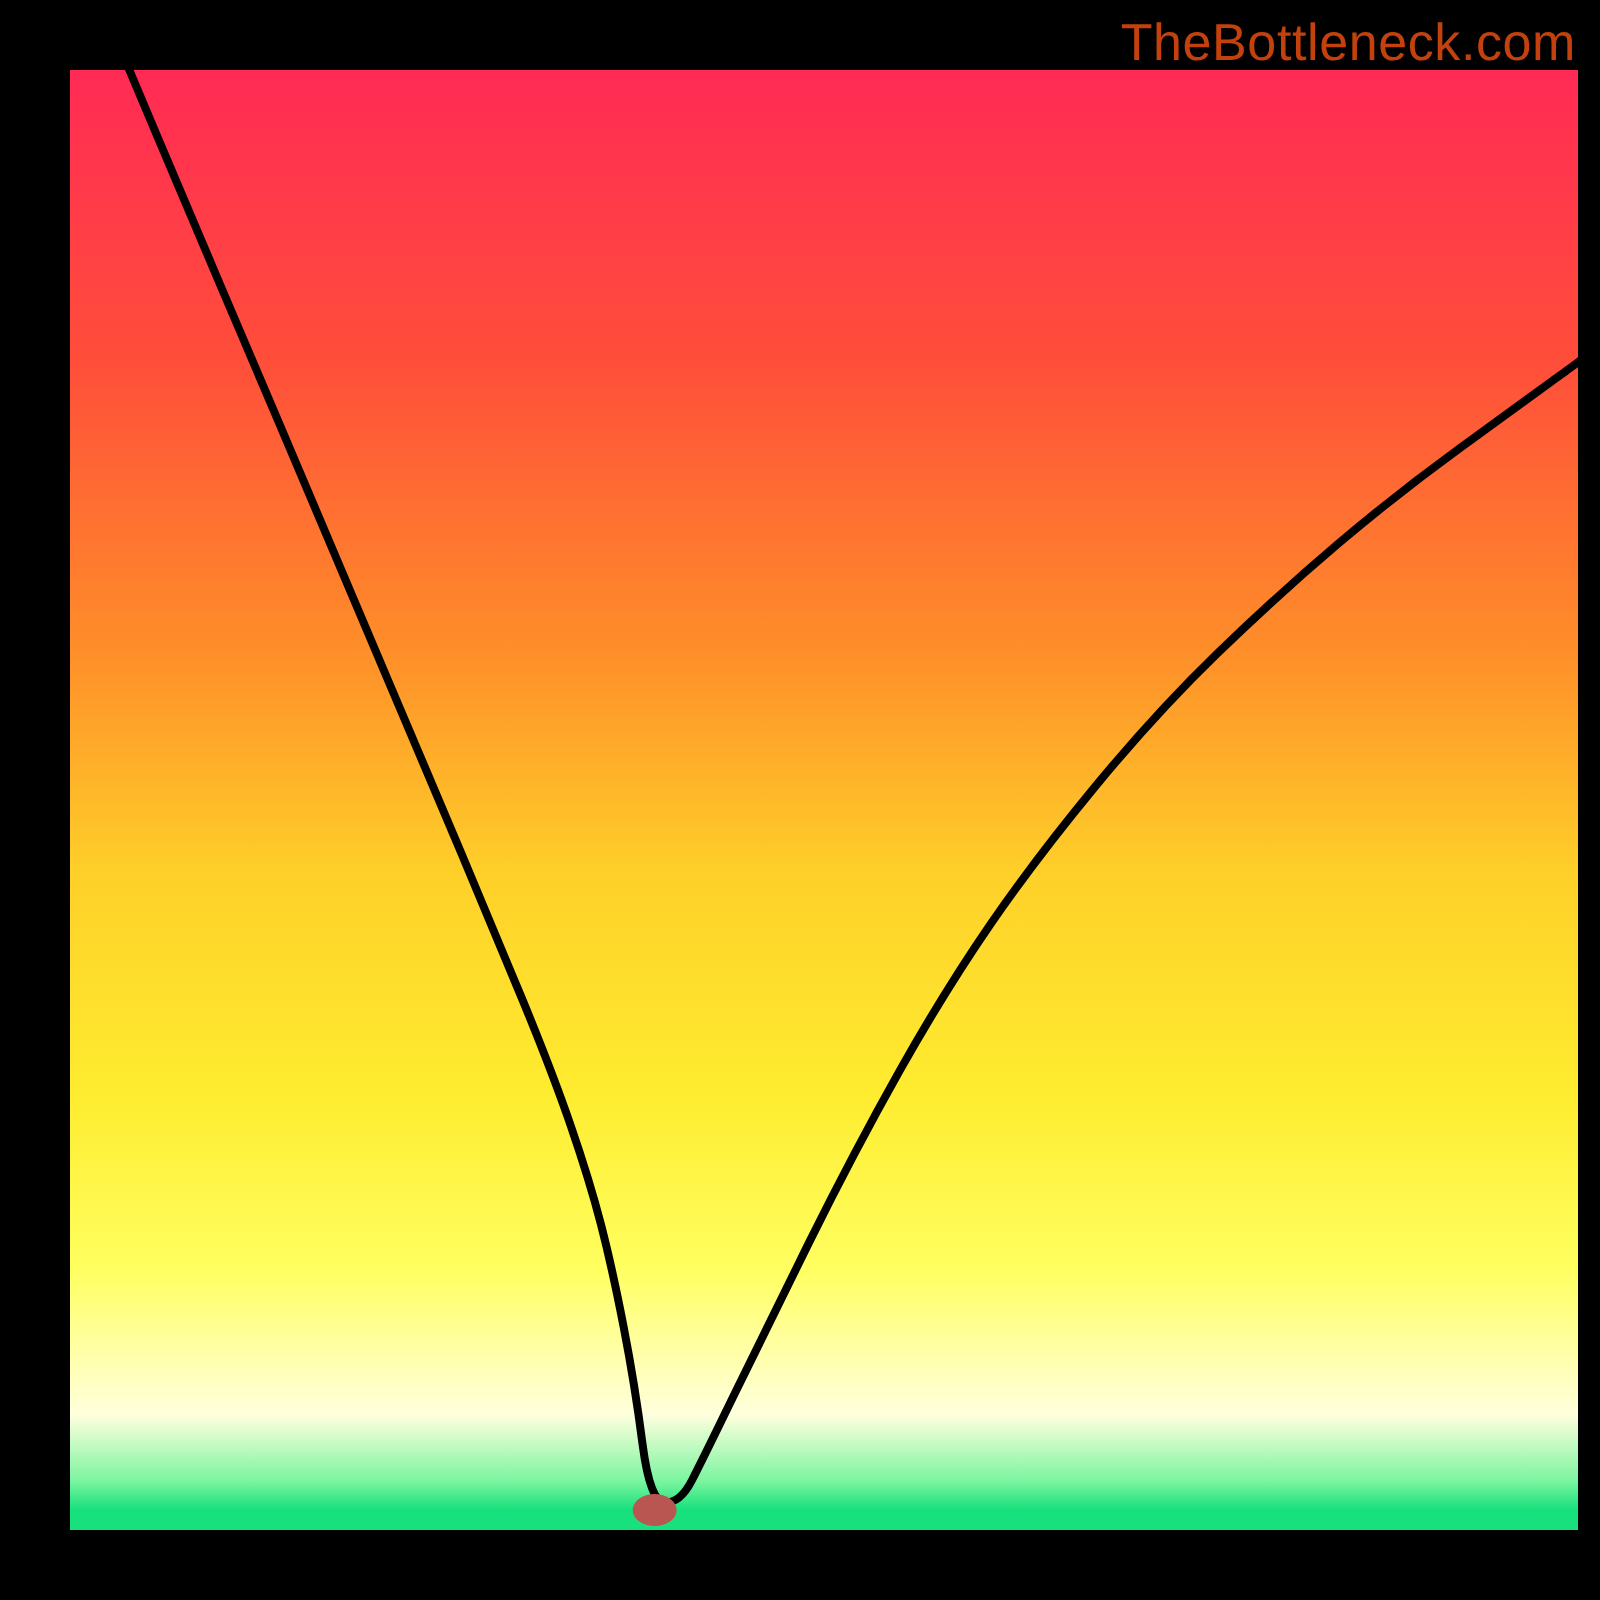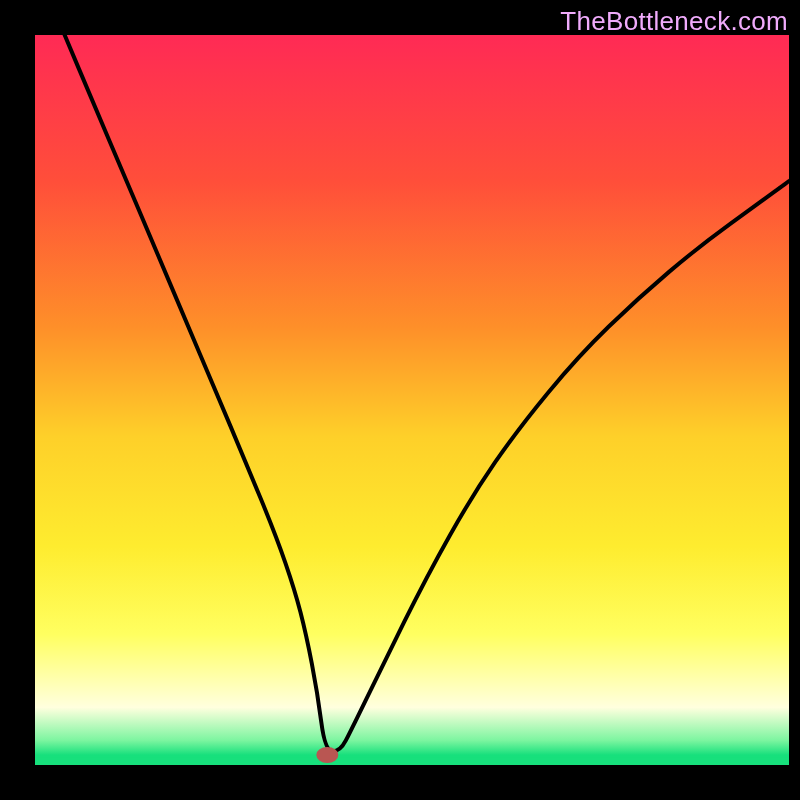--- a/index.html
+++ b/index.html
@@ -14,21 +14,21 @@
   .frame {
     position: relative;
     width: 800px;
     height: 800px;
     background: #000;
   }
   .watermark {
     position: absolute;
     top: 6px;
     right: 12px;
-    color: #f0abfc;
+    color: #c2410c;
     font-size: 26px;
     font-weight: 400;
     letter-spacing: 0.3px;
     z-index: 5;
     text-align: right;
   }
   svg {
     position: absolute;
     top: 0;
     left: 0;

